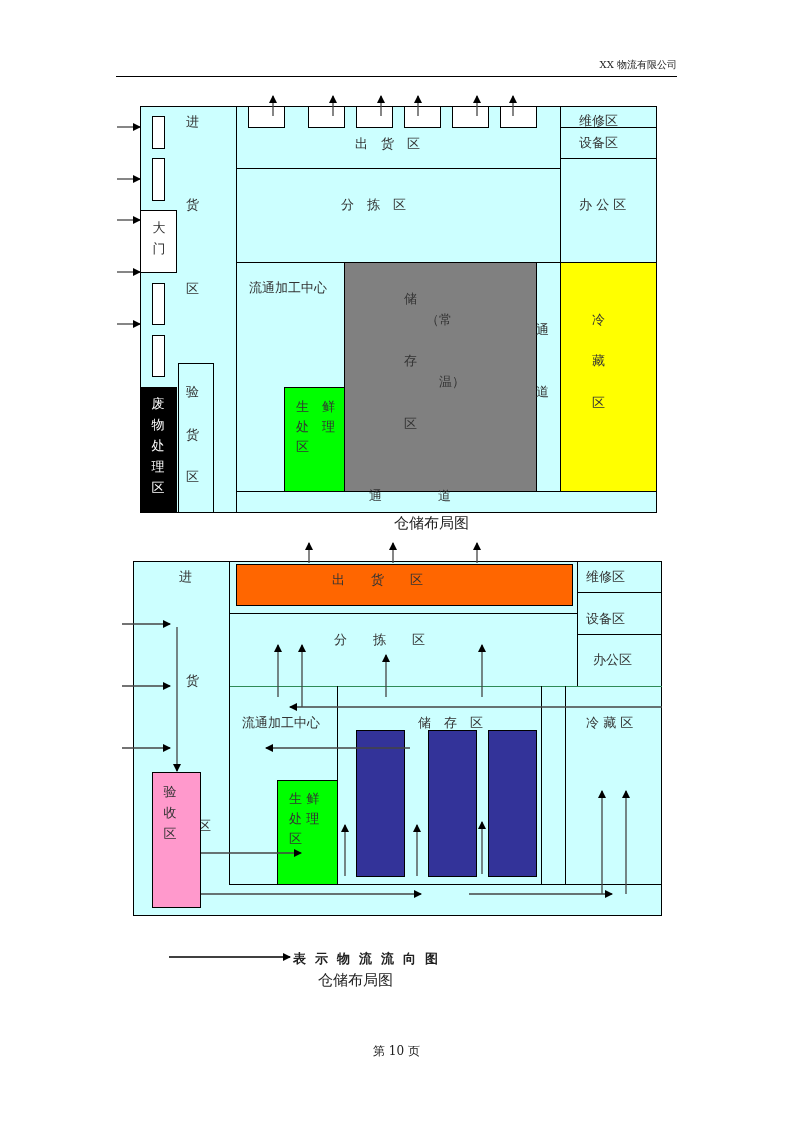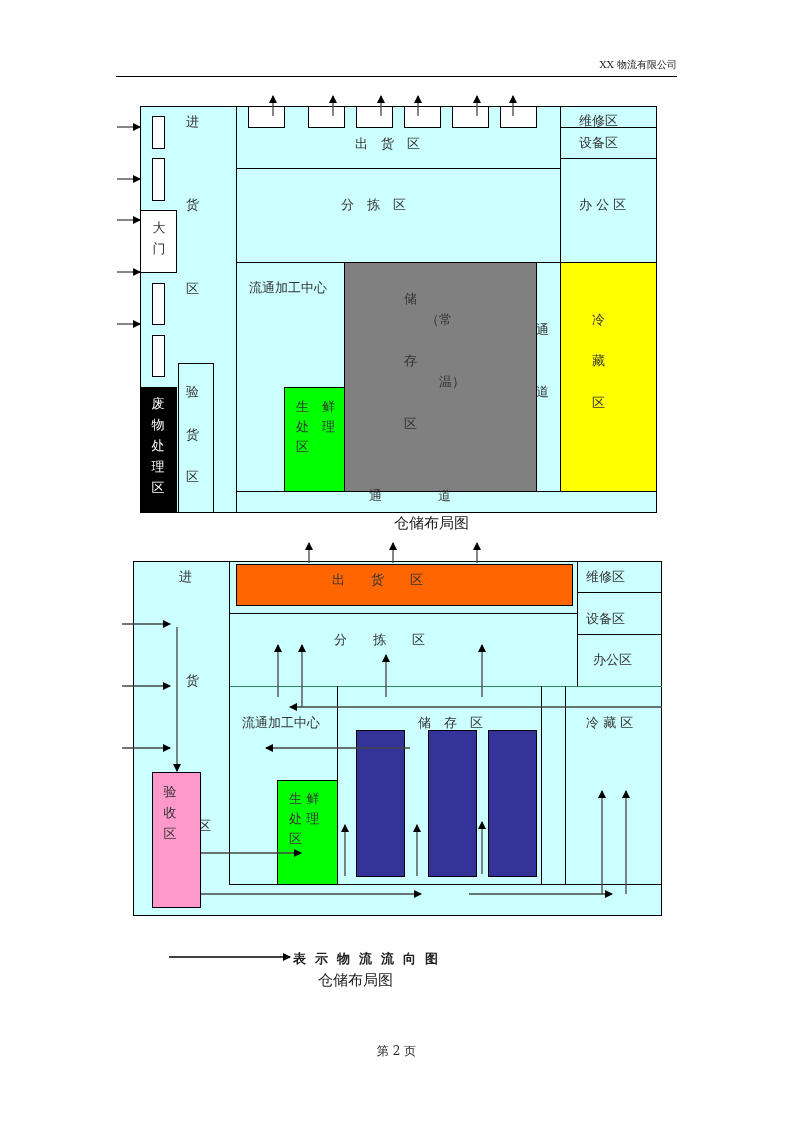--- a/index.html
+++ b/index.html
@@ -218,13 +218,13 @@
       <line x1="626" y1="894" x2="626" y2="791" marker-end="url(#ah)"></line>
 
       <line x1="169" y1="957" x2="290" y2="957" stroke="#000" marker-end="url(#ah)"></line>
     </g>
   </svg>
 
   <div class="legend-text" style="left:293px;top:950px;font-weight:bold;">表示物流流向图</div>
   <div class="caption" style="left:318px;top:971px;">仓储布局图</div>
 </div>
 
-<div class="pageno">第 2 页</div>
+<div class="pageno">第 10 页</div>
 
 </body></html>

